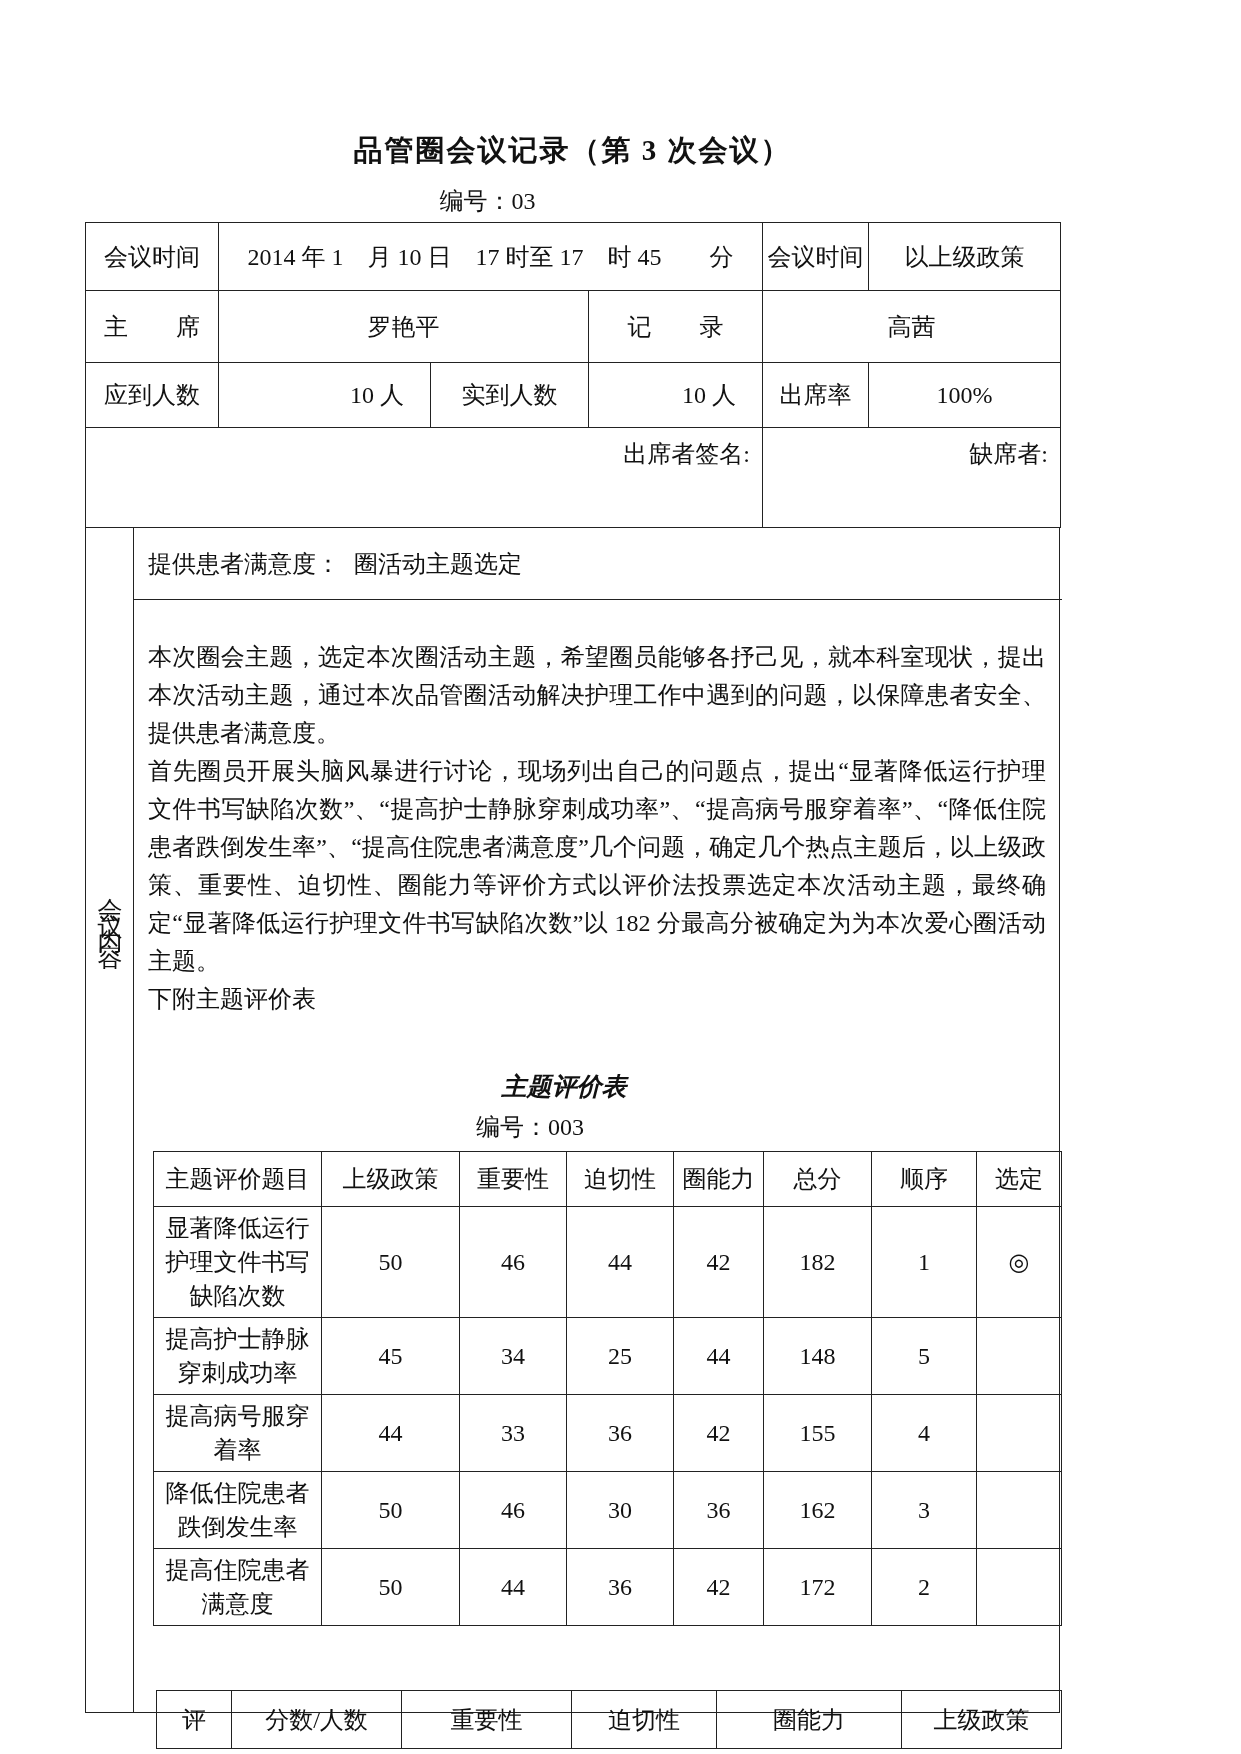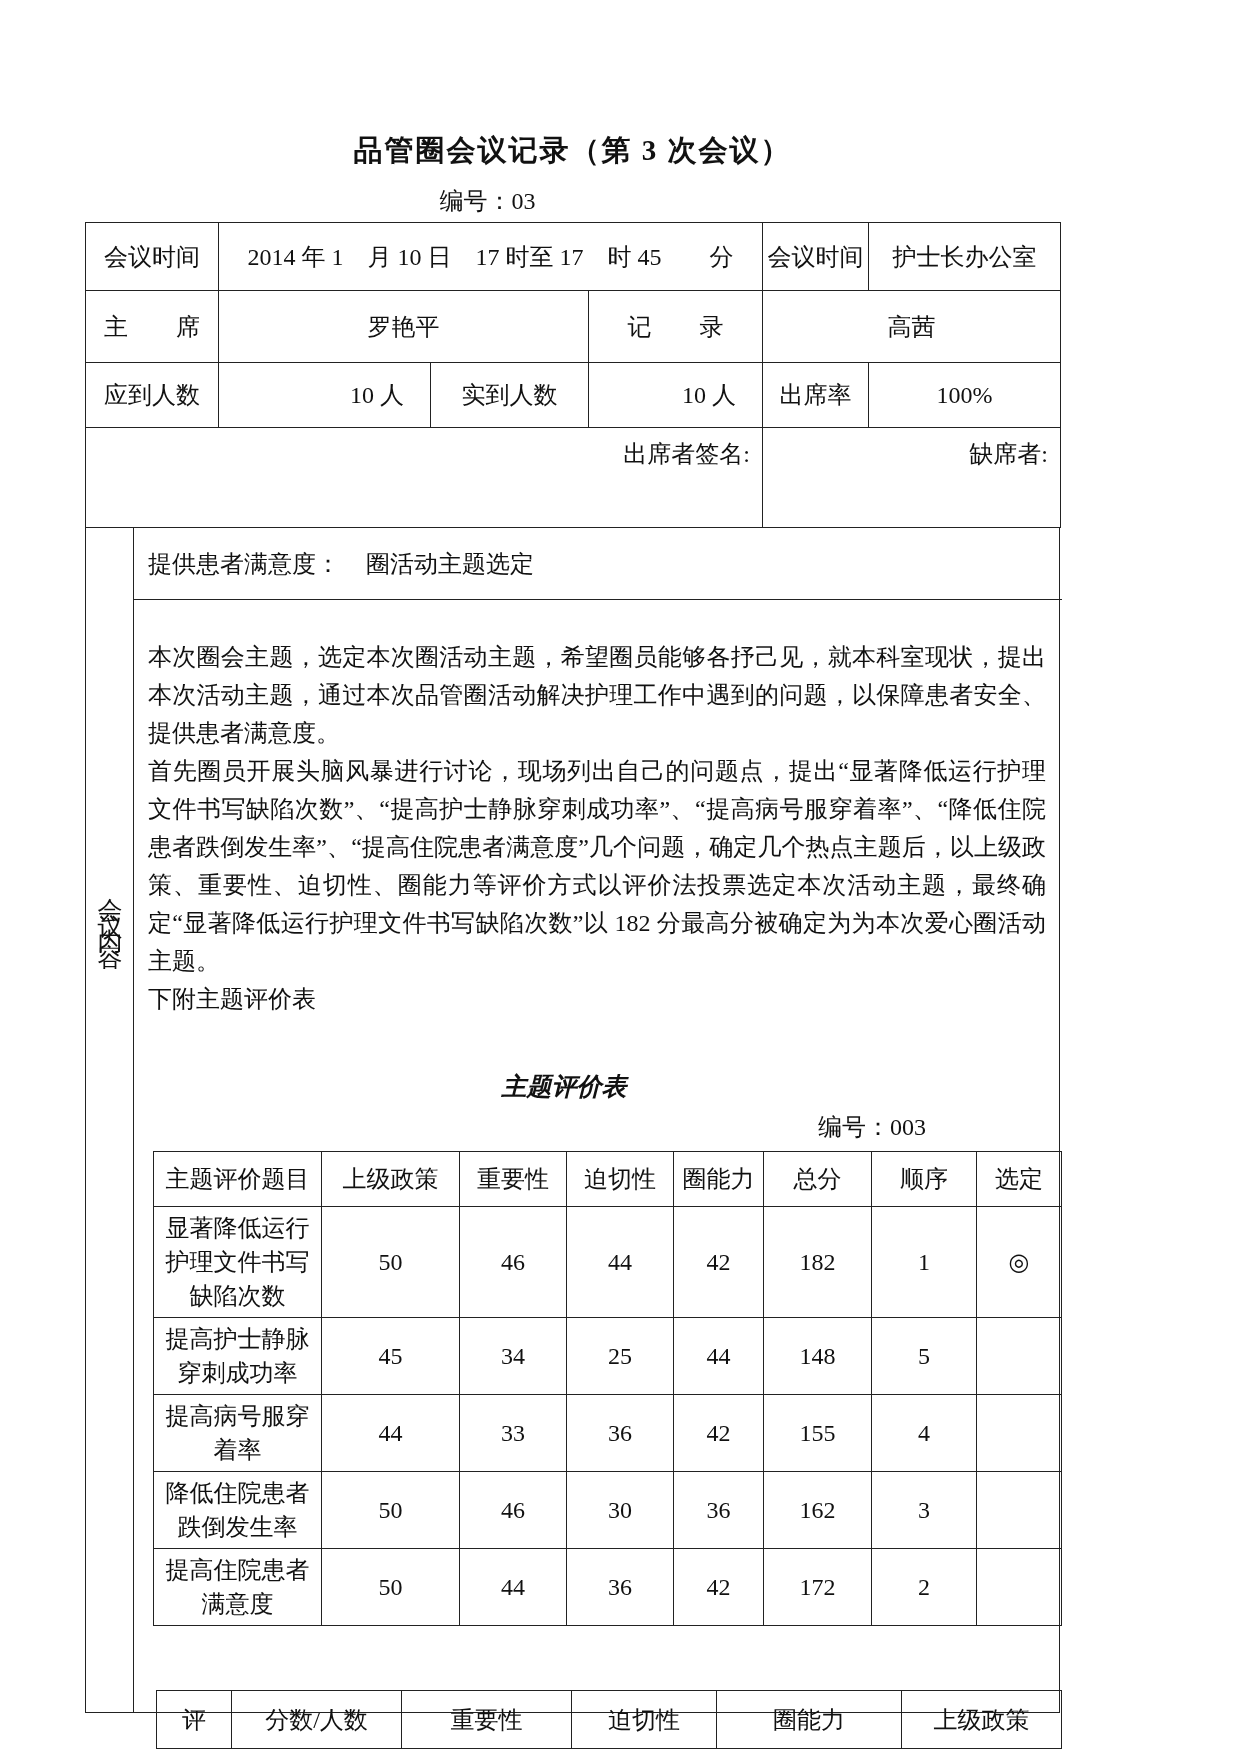--- a/index.html
+++ b/index.html
@@ -66,41 +66,41 @@
   }
   .content-area { flex: 1; }
 
   .topic-row {
     height: 72px;
     border-bottom: 1px solid #222;
     display: flex; align-items: center;
     padding-left: 14px;
     font-size: 24px;
   }
-  .topic-row .topic-value { margin-left: 26px; }
+  .topic-row .topic-value { margin-left: 14px; }
 
   .paragraphs {
     margin: 38px 16px 0 14px;
     font-size: 24px;
     line-height: 38px;
     text-align: justify;
   }
 
   .eval-title {
     margin-top: 52px;
     width: 860px;
     text-align: center;
     font-size: 25px;
     font-weight: bold;
     font-style: italic;
   }
   .eval-doc-no {
     margin-top: 8px;
     width: 927px;
-    text-align: right;
+    text-align: center;
     padding-right: 135px;
     font-size: 24px;
   }
 
   .eval-table { width: 908px; margin: 8px 0 8px 19px; }
   .eval-table td { padding: 2px 6px; }
   .eval-table .hdr td { height: 55px; }
   .eval-table .tall td { height: 102px; }
   .eval-table .short td { height: 65px; }
   .eval-table td.topic-cell { line-height: 34px; padding: 4px 6px; }
@@ -123,21 +123,21 @@
         <col style="width:158px">
       <col style="width:174px">
         <col style="width:106px">
         <col style="width:192px">
     </colgroup>
     <tbody>
         <tr class="r1">
       <td>会议时间</td>
       <td colspan="3">2014 年 1　月 10 日　17 时至 17　时 45　　分</td>
       <td>会议时间</td>
-      <td>护士长办公室</td>
+      <td>以上级政策</td>
     </tr>
     <tr class="r2">
       <td>主　　席</td>
       <td colspan="2">罗艳平</td>
       <td>记　　录</td>
       <td colspan="2">高茜</td>
     </tr>
     <tr class="r3">
       <td>应到人数</td>
       <td class="num">10 人</td>

